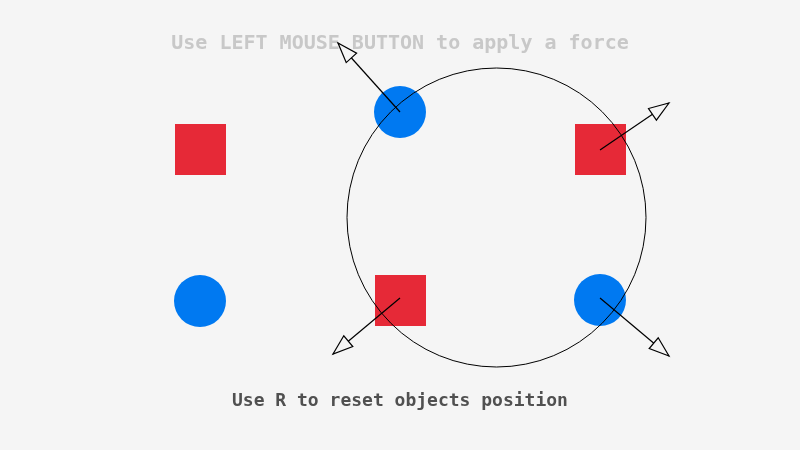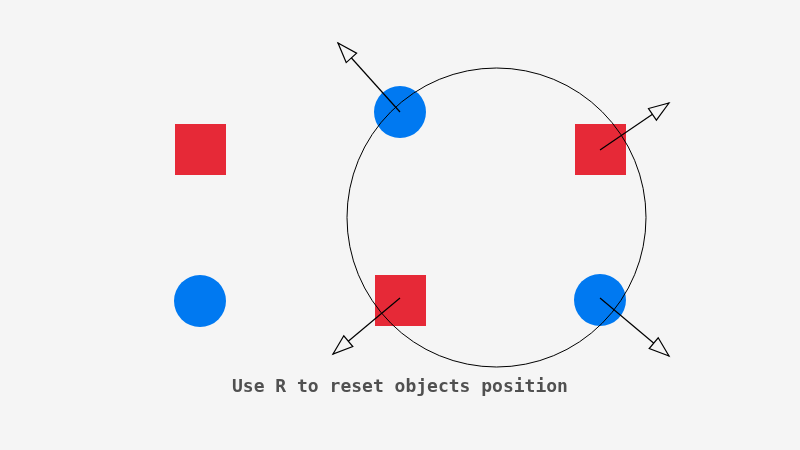--- a/index.html
+++ b/index.html
@@ -20,35 +20,36 @@
     white-space: pre;
     line-height: 20px;
     user-select: none;
   }
   .hint-top {
     top: 32px;
     font-size: 20px;
     color: #C8C8C8;
   }
   .hint-bottom {
-    top: 376px;
+    top: 390px;
     font-size: 18px;
     color: #505050;
   }
   .sim-svg {
     position: absolute;
     left: 0;
     top: 0;
   }
 </style>
 </head>
 <body>
 
 <div class="stage">
 
+  <div class="hint hint-top">Use LEFT MOUSE BUTTON to apply a force</div>
 
   <svg class="sim-svg" width="800" height="450" viewBox="0 0 800 450">
 
     <rect x="175" y="124" width="51" height="51" fill="#E62937"></rect>
     <rect x="575" y="124" width="51" height="51" fill="#E62937"></rect>
     <rect x="375" y="275" width="51" height="51" fill="#E62937"></rect>
 
     <circle cx="200" cy="301" r="26" fill="#0079F1"></circle>
     <circle cx="400" cy="112" r="26" fill="#0079F1"></circle>
     <circle cx="600" cy="300" r="26" fill="#0079F1"></circle>

